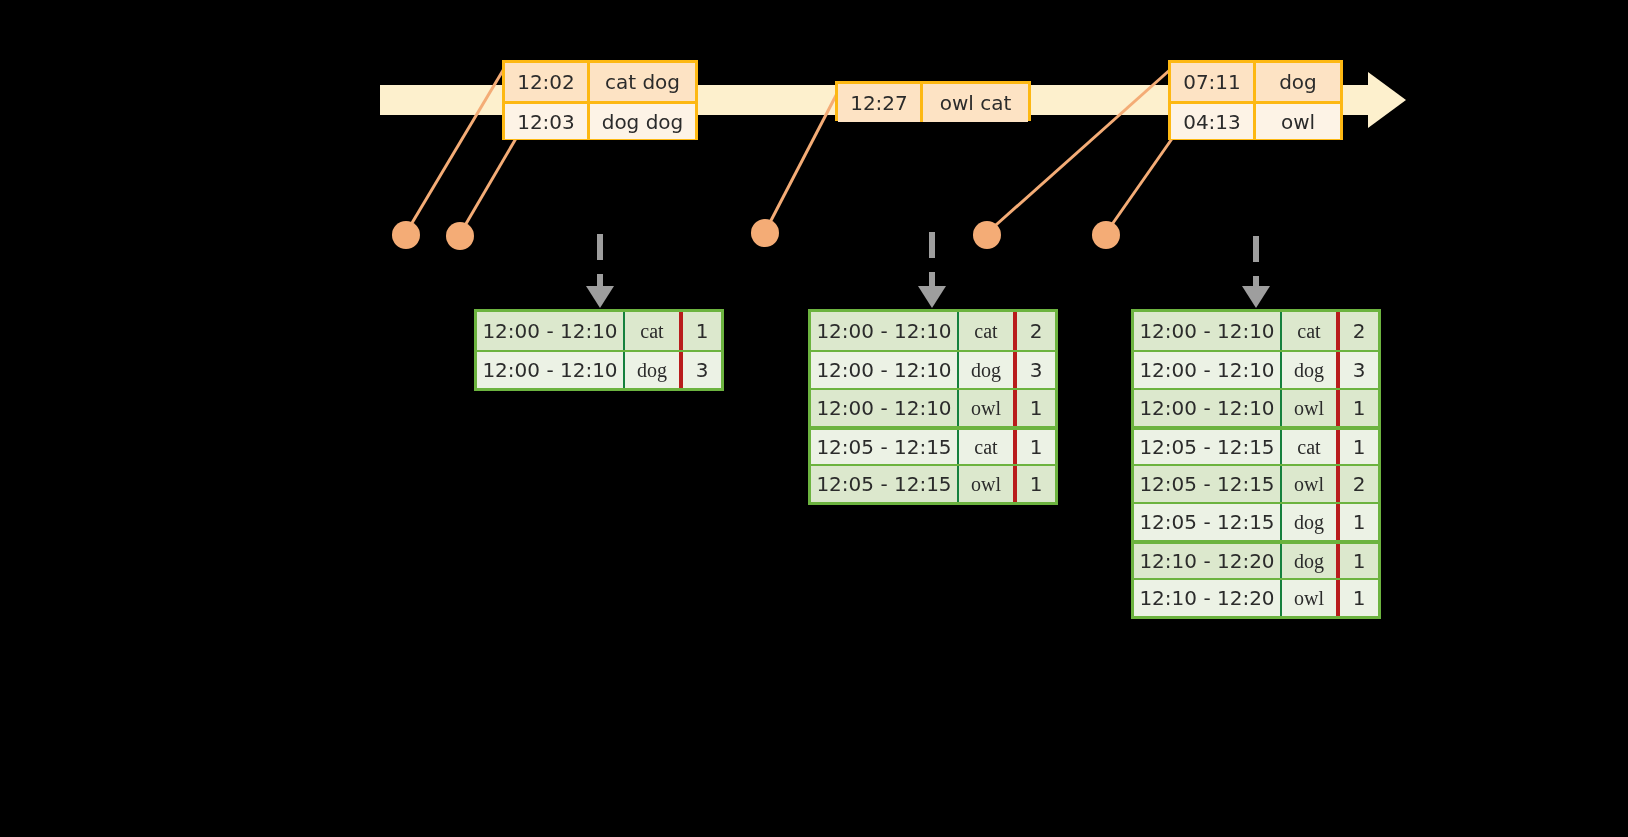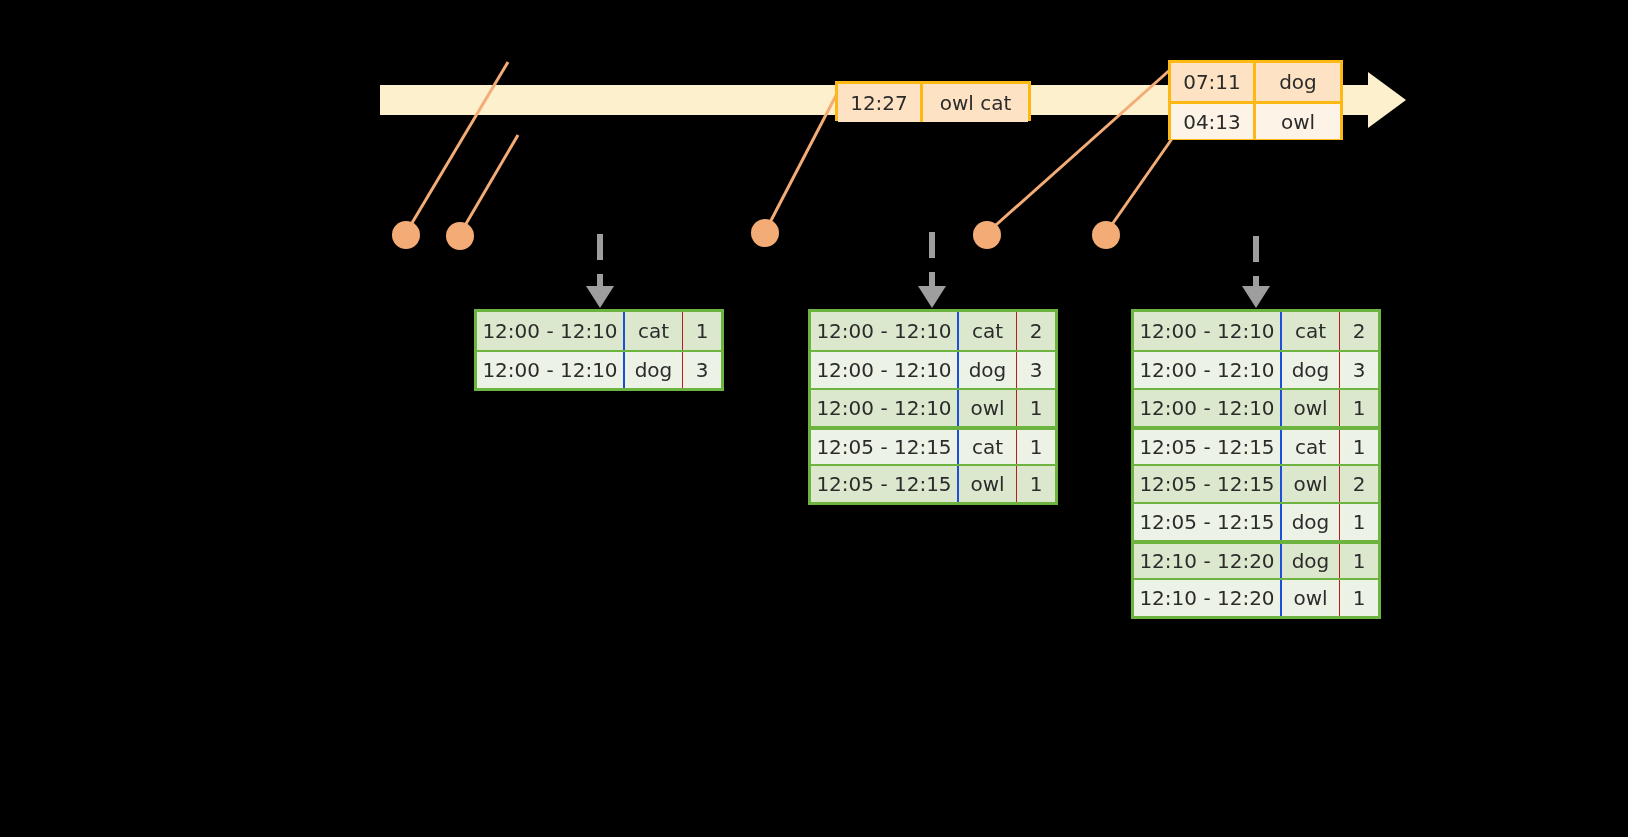--- a/index.html
+++ b/index.html
@@ -50,22 +50,22 @@
   }
   .res-row{display:flex;height:38px;box-sizing:border-box;}
   .res-row + .res-row{border-top:2px solid #6cb33f;}
   .res-row.grp-sep{border-top:4px solid #6cb33f;}
   .res-row.shade .rc{background:#dce8cd;}
   .res-row.plain .rc{background:#ecf2e5;}
   .res-row .rc{
     display:flex;align-items:center;justify-content:center;
     color:#2b2b2b;font-size:20px;box-sizing:border-box;
   }
-  .res-row .rc.win{border-right:2px solid #1d4ed8;}
-  .res-row .rc.key{border-right:1px solid #b91c1c;}
+  .res-row .rc.win{border-right:2px solid #15803d;}
+  .res-row .rc.key{border-right:4px solid #b91c1c;font-family:Liberation Serif, serif;}
   .res-row .rc.cnt{}
 </style>
 </head>
 <body>
 
 <div id="stage">
 
   <div class="tl-bar" style="left:380px;top:85px;width:1000px;height:30px;"></div>
   <div class="tl-arrow" style="left:1368px;top:72px;"></div>
 
@@ -92,20 +92,30 @@
       <line x1="932" y1="232" x2="932" y2="288"></line>
       <line x1="1256" y1="236" x2="1256" y2="288"></line>
     </g>
     <g fill="#9e9e9e">
       <polygon points="586,286 614,286 600,308"></polygon>
       <polygon points="918,286 946,286 932,308"></polygon>
       <polygon points="1242,286 1270,286 1256,308"></polygon>
     </g>
   </svg>
 
+  <div class="evt-group" style="left:502px;top:60px;width:196px;height:80px;">
+    <div class="evt-row shade">
+      <div class="cell time">12:02</div>
+      <div class="cell payload">cat dog</div>
+    </div>
+    <div class="evt-row plain">
+      <div class="cell time">12:03</div>
+      <div class="cell payload">dog dog</div>
+    </div>
+  </div>
 
   <div class="evt-group" style="left:835px;top:81px;width:196px;height:40px;">
     <div class="evt-row shade">
       <div class="cell time">12:27</div>
       <div class="cell payload">owl cat</div>
     </div>
   </div>
 
   <div class="evt-group" style="left:1168px;top:60px;width:175px;height:80px;">
     <div class="evt-row shade">

